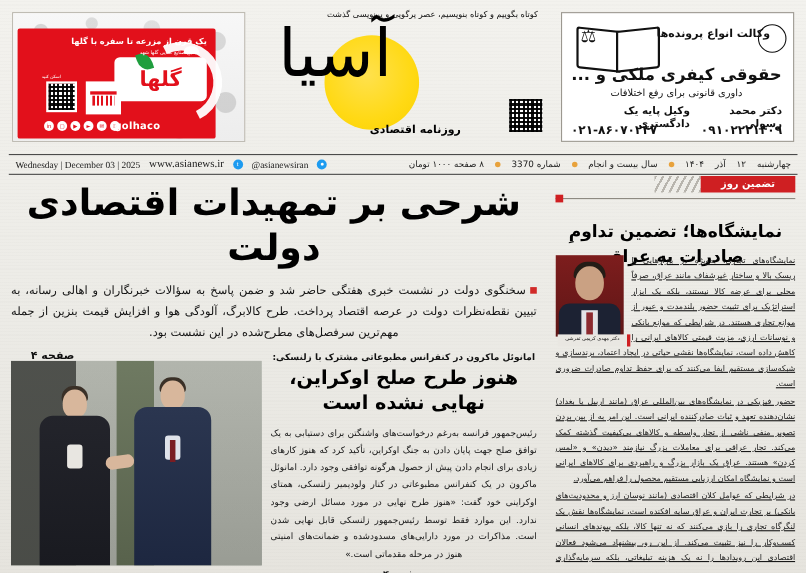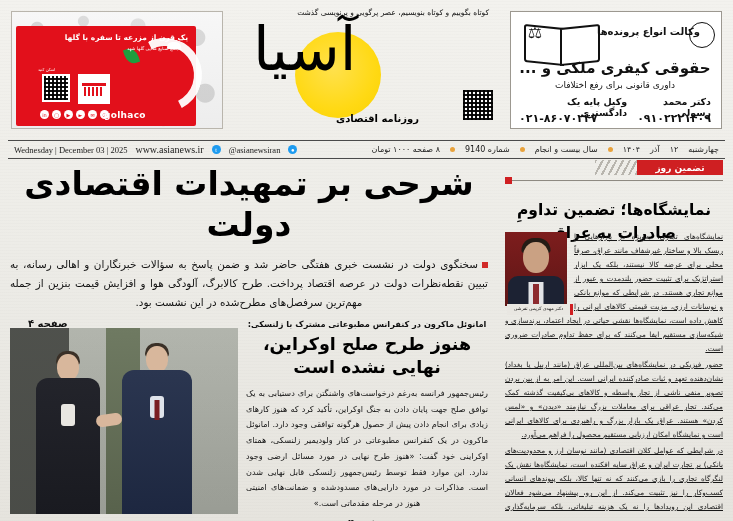--- a/index.html
+++ b/index.html
@@ -368,20 +368,23 @@
 
 <div class="page">
 
   <div class="masthead">
 
     <div class="ad-golha">
       <div class="golha-leafbg"></div>
       <div class="golha-red">
         <div class="golha-swoosh"></div>
         <div class="golha-tag">یک قرن از مزرعه تا سفره با گلها</div>
+        <div class="golha-logo">
+          <span class="golha-logo-text">گلها</span>
+        </div>
         <div class="golha-leafmark"></div>
         <div class="golha-chef-cap"></div>
         <div class="golha-sublogo">مجتمع صنایع غذایی گلها شهد</div>
         <div class="golha-qr-cap">اسکن کنید</div>
         <div class="golha-qr"></div>
         <div class="golha-unesco">
           <div class="unesco-temple"></div>
         </div>
         <div class="golha-social">
           <span class="gs-dot">☉</span>
@@ -423,21 +426,21 @@
 
   <div class="infobar">
     <div class="ib-right">
       <span>چهارشنبه</span>
       <span>۱۲</span>
       <span>آذر</span>
       <span>۱۴۰۴</span>
       <span class="ib-sep"></span>
       <span>سال بیست و انجام</span>
       <span class="ib-sep"></span>
-      <span>شماره 9140</span>
+      <span>شماره 3370</span>
       <span class="ib-sep"></span>
       <span>۸ صفحه ۱۰۰۰ تومان</span>
     </div>
     <div class="ib-left">
       <span>Wednesday | December 03 | 2025</span>
       <span class="ib-web">www.asianews.ir</span>
       <span class="tw-badge">t</span>
       <span>@asianewsiran</span>
       <span class="tw-badge">●</span>
     </div>

